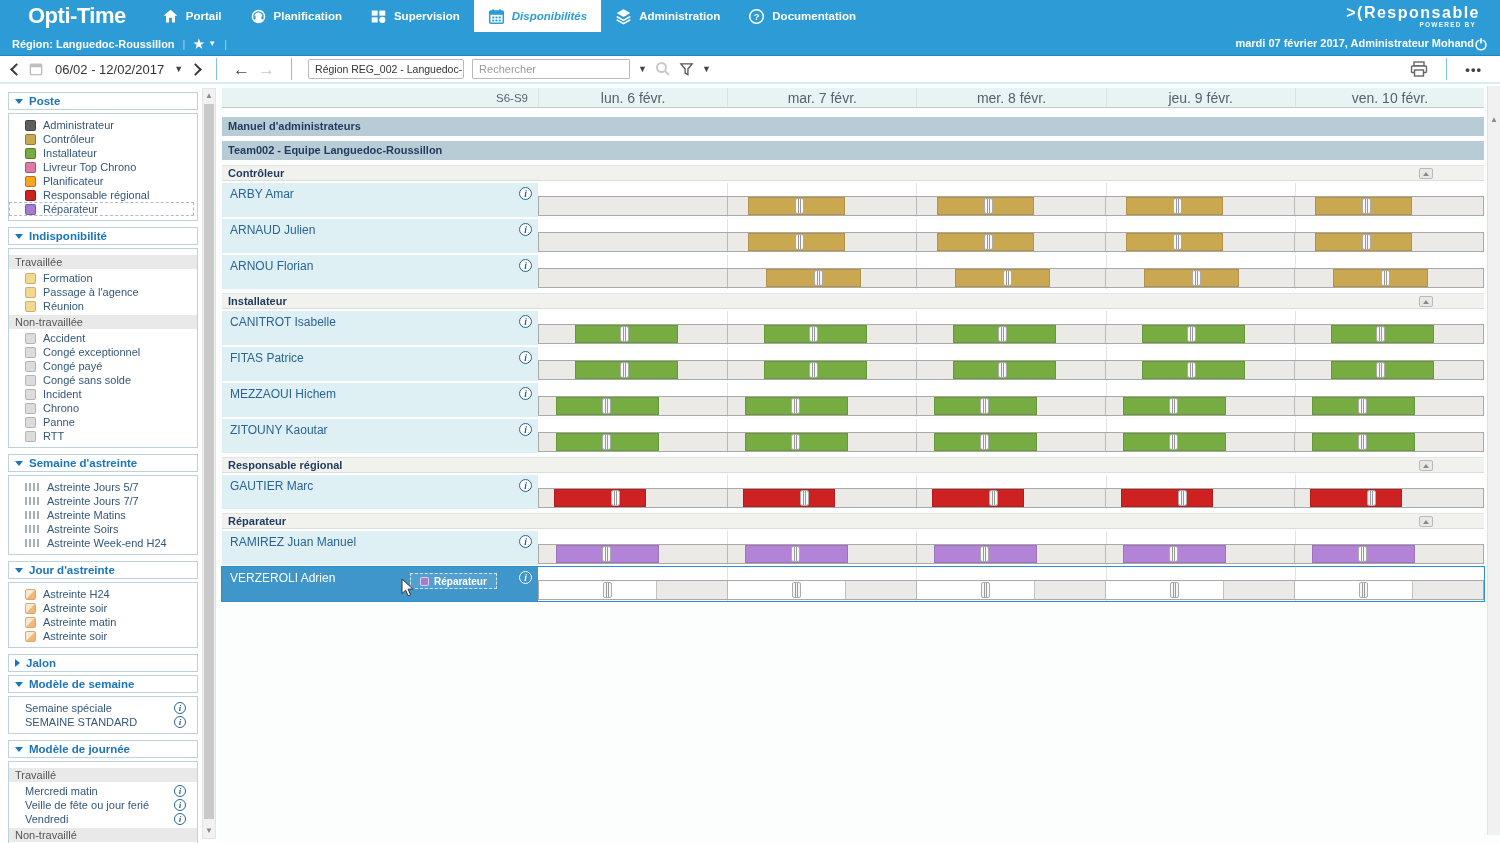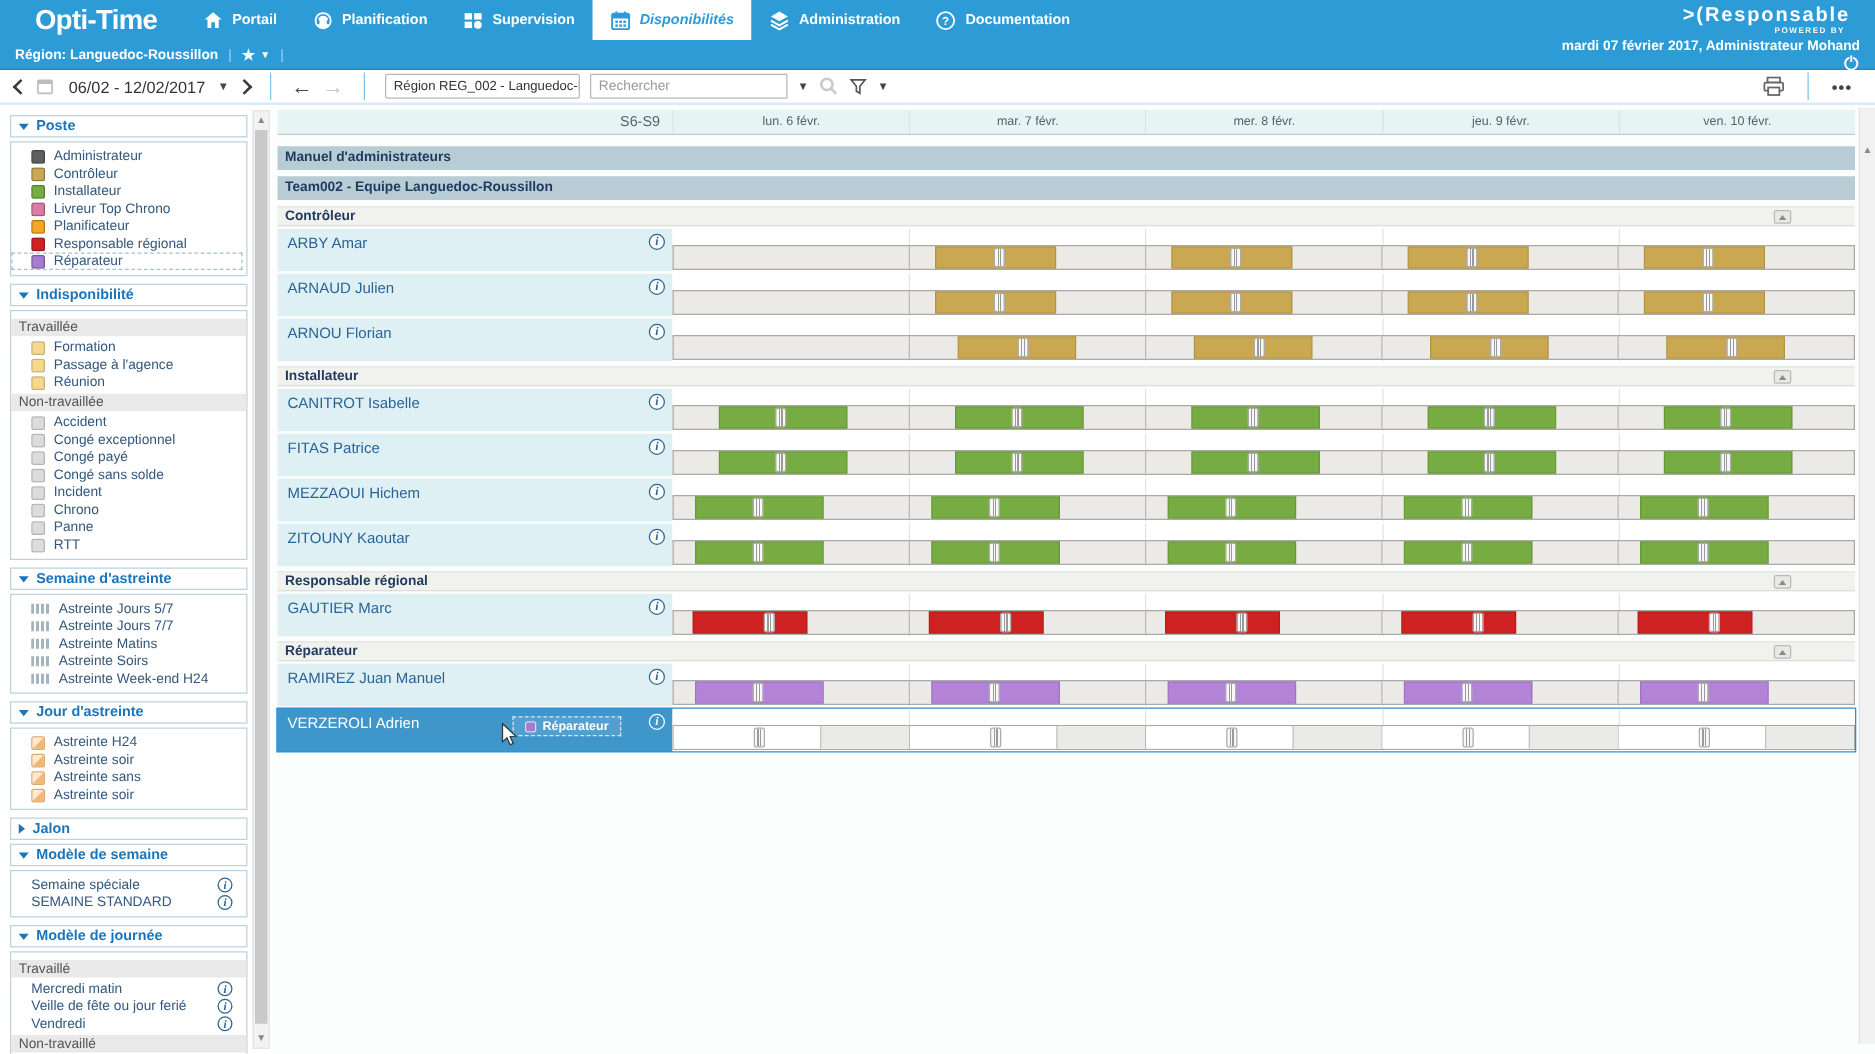--- a/index.html
+++ b/index.html
@@ -15,21 +15,21 @@
 .tab-ic svg { display:block; }
 .brand { margin-left:auto; padding-right:20px; display:flex; flex-direction:column; justify-content:center; align-items:flex-end; color:#fff; }
 .brand-main { font-size:16px; font-weight:700; letter-spacing:1.5px; }
 .brand-sub { font-size:6.5px; font-weight:700; letter-spacing:1.2px; opacity:.95; margin-top:-1px; margin-right:4px; }
 
 
 .regionbar { position:absolute; left:0; top:32px; right:0; height:24px; background:#2C9BD6; border-bottom:1px solid #1F86BE; display:flex; align-items:center; color:#fff; font-size:11px; font-weight:700; padding:0 12px; }
 .regionbar .sep { opacity:.55; font-weight:400; margin:0 8px; }
 .star { font-size:12px; margin-right:4px; }
 .mini-caret { font-size:8px; }
-.session { margin-left:auto; display:flex; align-items:flex-end; gap:0; font-weight:700;flex-direction:column; }
+.session { margin-left:auto; display:flex; align-items:flex-start; gap:0; font-weight:700; }
 
 
 .toolbar { position:absolute; left:0; top:56px; right:0; height:28px; background:#fff; border-bottom:2px solid #D7ECF5; display:flex; align-items:center; padding:0 12px; gap:8px; }
 .chev { width:9px; height:9px; border-left:2px solid #3a3a3a; border-bottom:2px solid #3a3a3a; flex:none; }
 .chev.left  { transform:rotate(45deg); }
 .chev.right { transform:rotate(225deg); }
 .date-text { font-size:13px; color:#333; margin:0 2px 0 4px; }
 .caret { font-size:9px; color:#444; }
 .tb-sep { width:1px; height:22px; background:#7FC4E8; margin:0 8px; flex:none; }
 .arrow-back { font-size:17px; color:#4a4a4a; font-weight:700; line-height:1; }
@@ -61,21 +61,21 @@
 .scroll-arr { position:absolute; left:0; right:0; height:12px; color:#8a8a8a; font-size:8px; text-align:center; line-height:12px; }
 .side-thumb { position:absolute; left:1px; right:1px; top:15px; bottom:19px; background:#C9C9C9; }
 
 
 .main { position:absolute; left:218px; top:86px; right:0; bottom:0; background:#FCFEFE; overflow:hidden; }
 .main-scroll { position:absolute; right:0; top:0; width:13px; bottom:8px; background:#F1F1F1; border-left:1px solid #E2E2E2; }
 .main-scroll .scroll-arr { top:28px; }
 .grid { position:absolute; left:4px; top:2px; width:1262px; }
 .g-hdr { height:20px; display:flex; background:#E7F4F4; border-bottom:1px solid #C9C9C9; }
 .g-hdr-week { width:316px; text-align:right; padding-right:10px; line-height:20px; font-size:11.5px; color:#55626E; }
-.g-hdr-day { flex:1; text-align:center; line-height:20px; font-size:10px; color:#55626E; border-left:1px solid #D5E5E5; }
+.g-hdr-day { flex:1; text-align:center; line-height:20px; font-size:14px; color:#55626E; border-left:1px solid #D5E5E5; }
 .g-body { margin-top:9px; }
 .team-band { height:19px; background:#B8CCD5; color:#1E3A5F; font-weight:700; font-size:11px; line-height:19px; padding-left:6px; margin-bottom:5px; }
 .prof-band { height:16px; background:#F1F1EE; border-top:1px solid #E4E4E2; border-bottom:1px solid #DDDDDB; color:#1E3A5F; font-weight:700; font-size:11px; line-height:14px; padding-left:6px; position:relative; margin:4px 0 2px; }
 .collapse-btn { position:absolute; right:51px; top:2px; width:14px; height:11px; background:#E8E8E6; border:1px solid #B9B9B9; border-radius:2px; display:flex; align-items:center; justify-content:center; padding:0; cursor:default; }
 .ctri { width:0; height:0; border-left:3px solid transparent; border-right:3px solid transparent; border-bottom:4px solid #8a8a8a; }
 .emp-row { height:34px; display:flex; margin-bottom:2px; position:relative; background:#fff; }
 .emp-name { width:316px; background:#DFF0F4; color:#2A6496; font-size:12px; padding:4px 0 0 8px; position:relative; flex:none; }
 .emp-name .info-ic { position:absolute; right:6px; top:4px; width:13px; height:13px; font-size:9.5px; }
 .emp-tl { flex:1; position:relative; background:#fff; }
 .colsep { position:absolute; top:0; bottom:0; width:1px; background:#E3E3E3; }
@@ -352,21 +352,21 @@
           <div class="side-item">
             <span class="sw sw-diag"></span>
             <span>Astreinte H24</span>
           </div>
           <div class="side-item">
             <span class="sw sw-diag"></span>
             <span>Astreinte soir</span>
           </div>
           <div class="side-item">
             <span class="sw sw-diag"></span>
-            <span>Astreinte sans</span>
+            <span>Astreinte matin</span>
           </div>
           <div class="side-item">
             <span class="sw sw-diag"></span>
             <span>Astreinte soir</span>
           </div>
         </div>
         <div class="side-hdr">
           <span class="tri collapsed"></span>
           <span>Jalon</span>
         </div>

